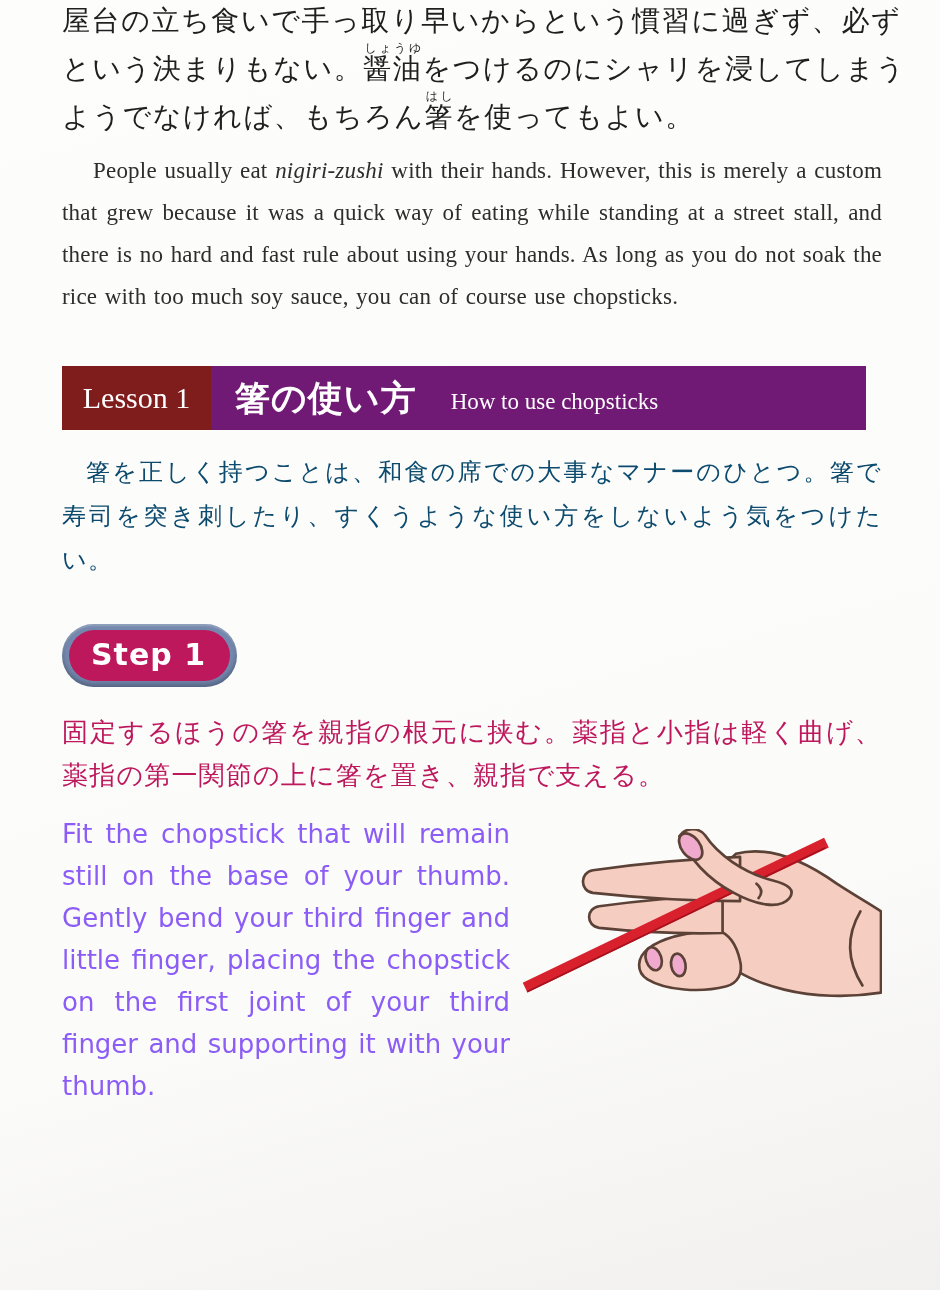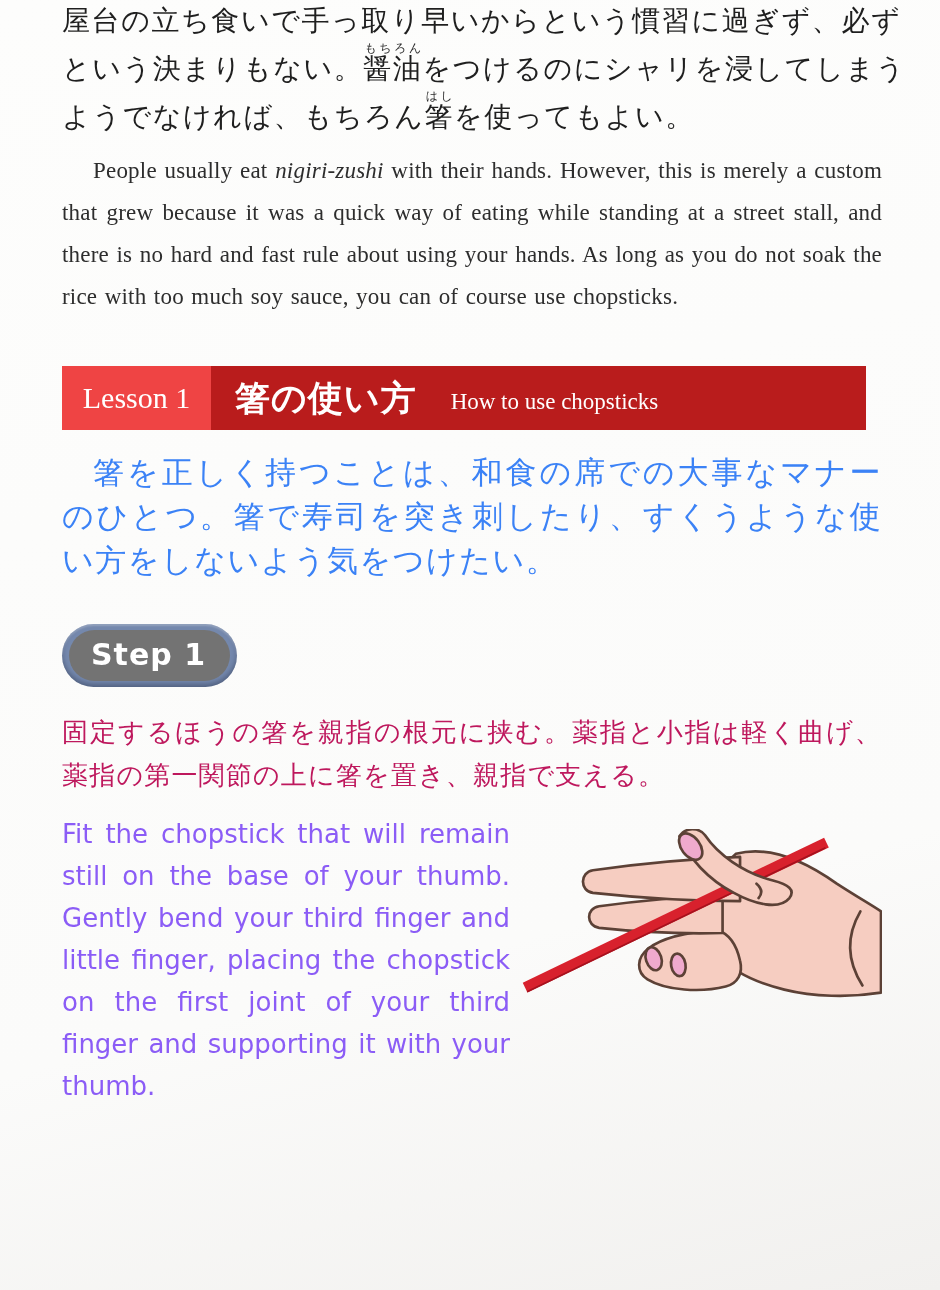--- a/index.html
+++ b/index.html
@@ -25,42 +25,42 @@
     font-family:"Liberation Serif","DejaVu Serif",serif;
     font-size:23px;line-height:42px;color:#2d2d2d;
     text-align:justify;margin:12px 0 0 0;text-indent:31px;
     letter-spacing:.2px;word-spacing:1.5px;
   }
   .en-serif i{font-style:italic;}
 
   
   .lesson-bar{display:flex;align-items:stretch;width:804px;height:64px;margin-top:48px;}
   .lesson-badge{
-    width:149px;flex:none;background:#ef4444;color:#ffffff;
+    width:149px;flex:none;background:#7f1d1d;color:#ffffff;
     font-family:"Liberation Serif","DejaVu Serif",serif;font-size:30px;
     display:flex;align-items:center;justify-content:center;
   }
-  .lesson-titles{flex:1;background:#b91c1c;display:flex;align-items:center;gap:18px;padding-left:24px;}
+  .lesson-titles{flex:1;background:#701a75;display:flex;align-items:center;gap:18px;padding-left:24px;}
   .lesson-jp{color:#fff;font-weight:bold;font-size:35px;font-family:"DejaVu Sans","Liberation Sans",sans-serif;letter-spacing:1px;}
   .lesson-en{color:#fff;font-size:23px;font-family:Liberation Serif, serif;padding-top:8px;margin-left:16px;}
 
   
   .jp-para{
     font-family:"DejaVu Serif","Liberation Serif",serif;
-    font-size:31px;line-height:44px;letter-spacing:1.5px;color:#3b82f6;
+    font-size:24px;line-height:44px;letter-spacing:1.5px;color:#0c4a6e;
     margin:20px 0 0 0;text-indent:1em;text-align:justify;
   }
 
   
   .step-badge-outer{
     display:inline-block;margin-top:42px;background:#7488ad;border-radius:34px;
     padding:6px 7px;box-shadow:inset 0 -3px 5px rgba(20,25,45,.35), inset 0 2px 2px rgba(255,255,255,.25);
   }
   .step-badge-inner{
-    background:#737373;border-radius:26px;color:#fff;
+    background:#be185d;border-radius:26px;color:#fff;
     font-family:"DejaVu Sans","Liberation Sans",sans-serif;
     font-weight:bold;font-size:30px;padding:7px 24px 9px 22px;letter-spacing:1px;
   }
 
   
   .step-jp{
     font-family:"DejaVu Sans","Liberation Sans",sans-serif;
     font-size:26px;line-height:43px;letter-spacing:1.2px;color:#be185d;
     margin:24px 0 16px 0;text-align:justify;
   }
@@ -75,21 +75,21 @@
   }
   .illustration{flex:1;margin-top:16px;padding-left:12px;}
 </style>
 </head>
 <body>
 
 <div class="page">
 
   <div>
     <div class="jp-line"><span>屋台の立ち食いで手っ取り早いからという慣習に過ぎず、必ず</span></div>
-    <div class="jp-line"><span>という決まりもない。</span><ruby><span>醤油</span><rt>もちろん</rt></ruby><span>をつけるのにシャリを浸してしまう</span></div>
+    <div class="jp-line"><span>という決まりもない。</span><ruby><span>醤油</span><rt>しょうゆ</rt></ruby><span>をつけるのにシャリを浸してしまう</span></div>
     <div class="jp-line"><span>ようでなければ、もちろん</span><ruby><span>箸</span><rt>はし</rt></ruby><span>を使ってもよい。</span></div>
   </div>
 
   <p class="en-serif"><span>People usually eat </span><i>nigiri-zushi</i><span> with their hands. However, this is merely a custom that grew because it was a quick way of eating while standing at a street stall, and there is no hard and fast rule about using your hands. As long as you do not soak the rice with too much soy sauce, you can of course use chopsticks.</span></p>
 
   <div class="lesson-bar">
     <div class="lesson-badge">Lesson 1</div>
     <div class="lesson-titles">
       <span class="lesson-jp">箸の使い方</span>
       <span class="lesson-en">How to use chopsticks</span>

